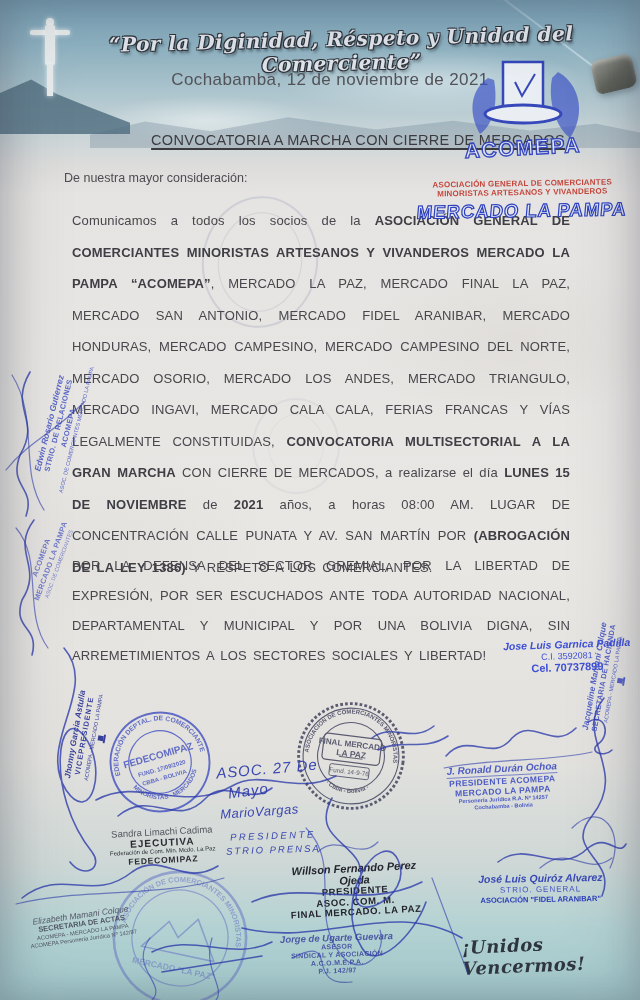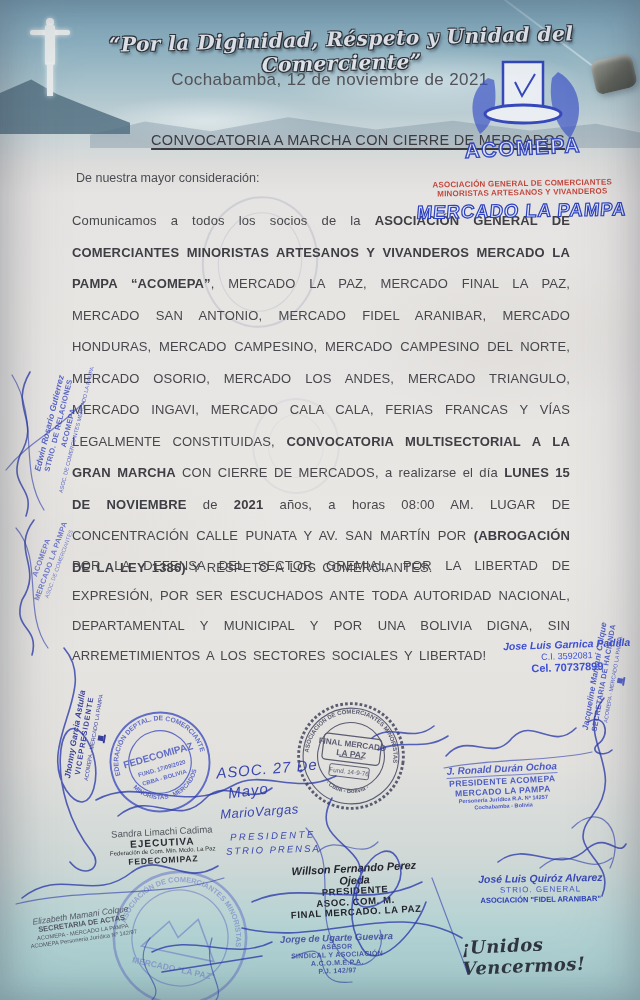--- a/index.html
+++ b/index.html
@@ -36,21 +36,21 @@
   .motto{position:absolute;top:27px;left:98px;right:55px;text-align:center;
     font-family:"DejaVu Serif",serif;font-style:italic;font-weight:bold;font-size:20px;letter-spacing:.5px;
     color:#dfe3ea;transform:rotate(-1.4deg);
     text-shadow:1px 1px 0 #2e3239,-1px -1px 0 #2e3239,1px -1px 0 #2e3239,-1px 1px 0 #2e3239,2px 3px 3px rgba(20,25,35,.55);}
   
   .date-line{position:absolute;top:70px;left:130px;width:400px;text-align:center;z-index:2;
     font-size:17px;color:#525258;letter-spacing:.4px;}
   .doc-title{position:absolute;top:132px;left:100px;width:465px;text-align:right;z-index:3;
     font-size:14.5px;font-weight:normal;color:#3b3b40;letter-spacing:.3px;}
   .doc-title span{text-decoration:underline;text-underline-offset:3px;text-decoration-thickness:1.5px;}
-  .salutation{position:absolute;top:171px;left:76px;font-size:12.5px;color:#4c4c52;z-index:3;}
+  .salutation{position:absolute;top:171px;left:64px;font-size:12.5px;color:#4c4c52;z-index:3;}
   .para{position:absolute;left:72px;right:70px;margin:0;font-size:13px;line-height:31.5px;
     text-align:justify;color:#47474c;letter-spacing:.15px;word-spacing:2.5px;z-index:3;}
   .p1{top:205px;}
   .p2{top:551px;line-height:30px;}
   .b{font-weight:bold;color:#3e3e44;}
   .slogan{position:absolute;top:689px;left:62px;right:12px;z-index:3;
     font-size:14.5px;font-weight:bold;font-style:italic;color:#3a3a41;letter-spacing:.2px;}
   .ghost{position:absolute;border:2px solid rgba(135,145,175,.25);border-radius:50%;z-index:2;}
   .ghost::after{content:"";position:absolute;inset:14px;border:1.5px solid rgba(135,145,175,.22);border-radius:50%;}
   .g1{left:202px;top:196px;width:112px;height:128px;transform:rotate(8deg);}

